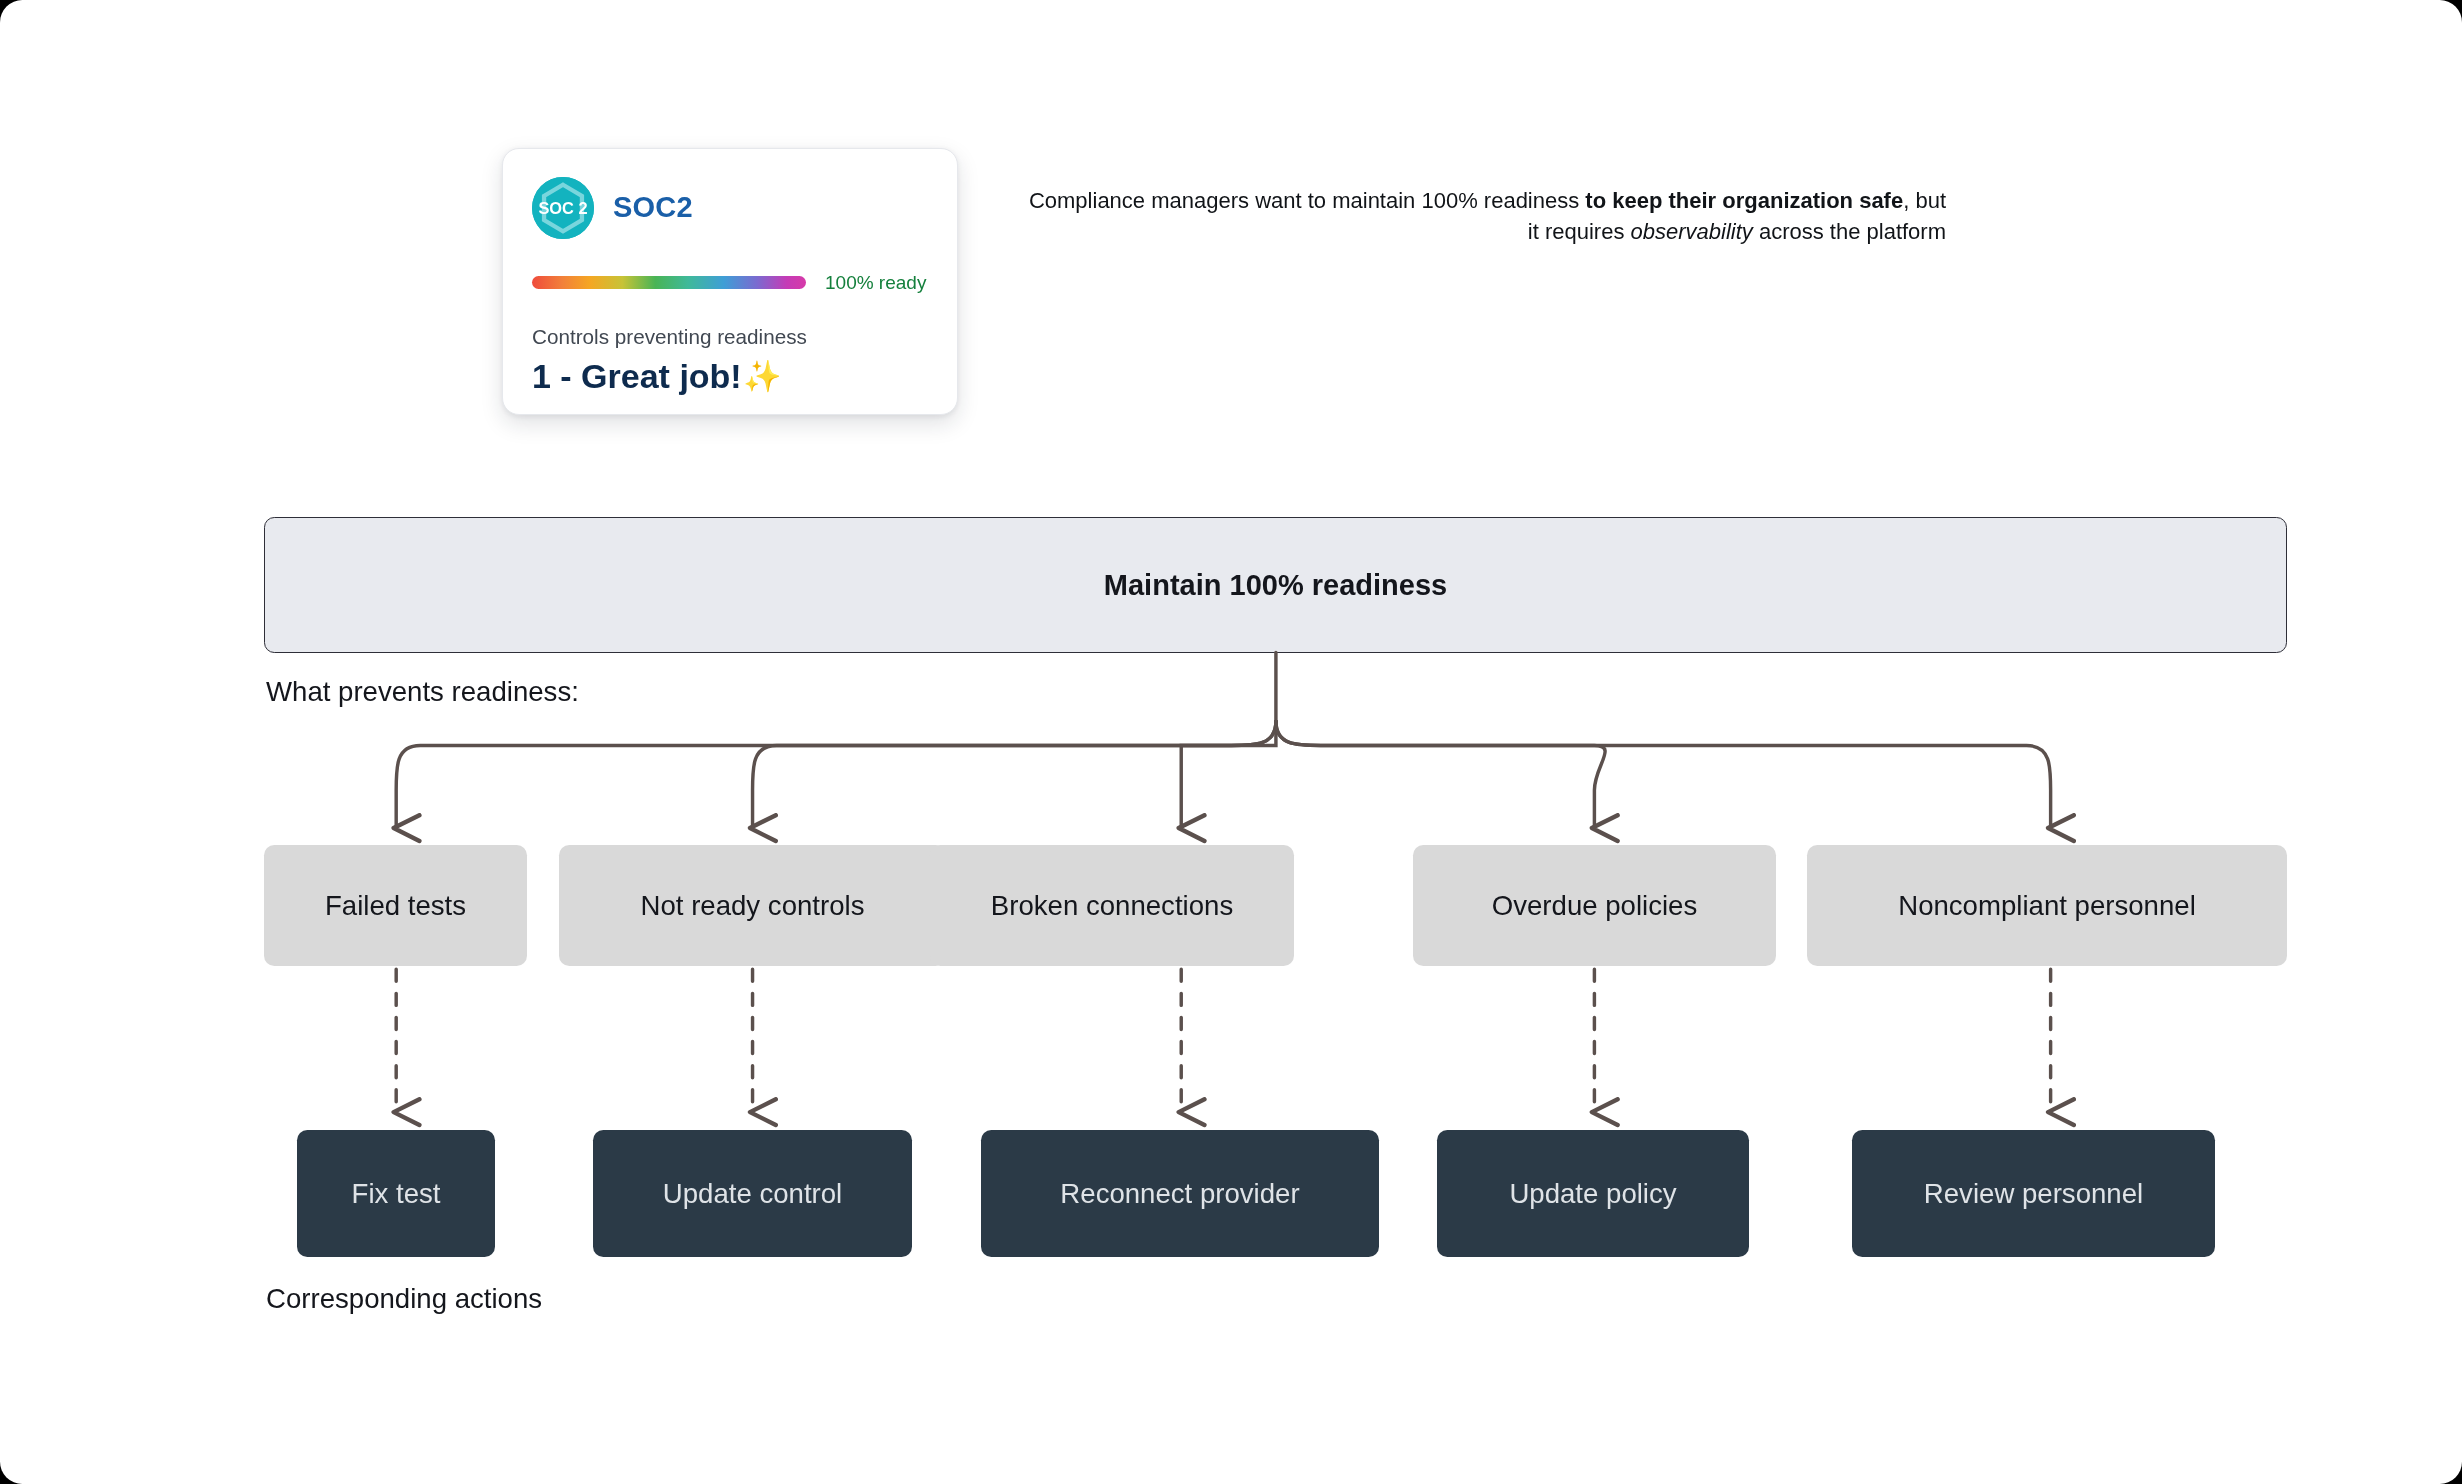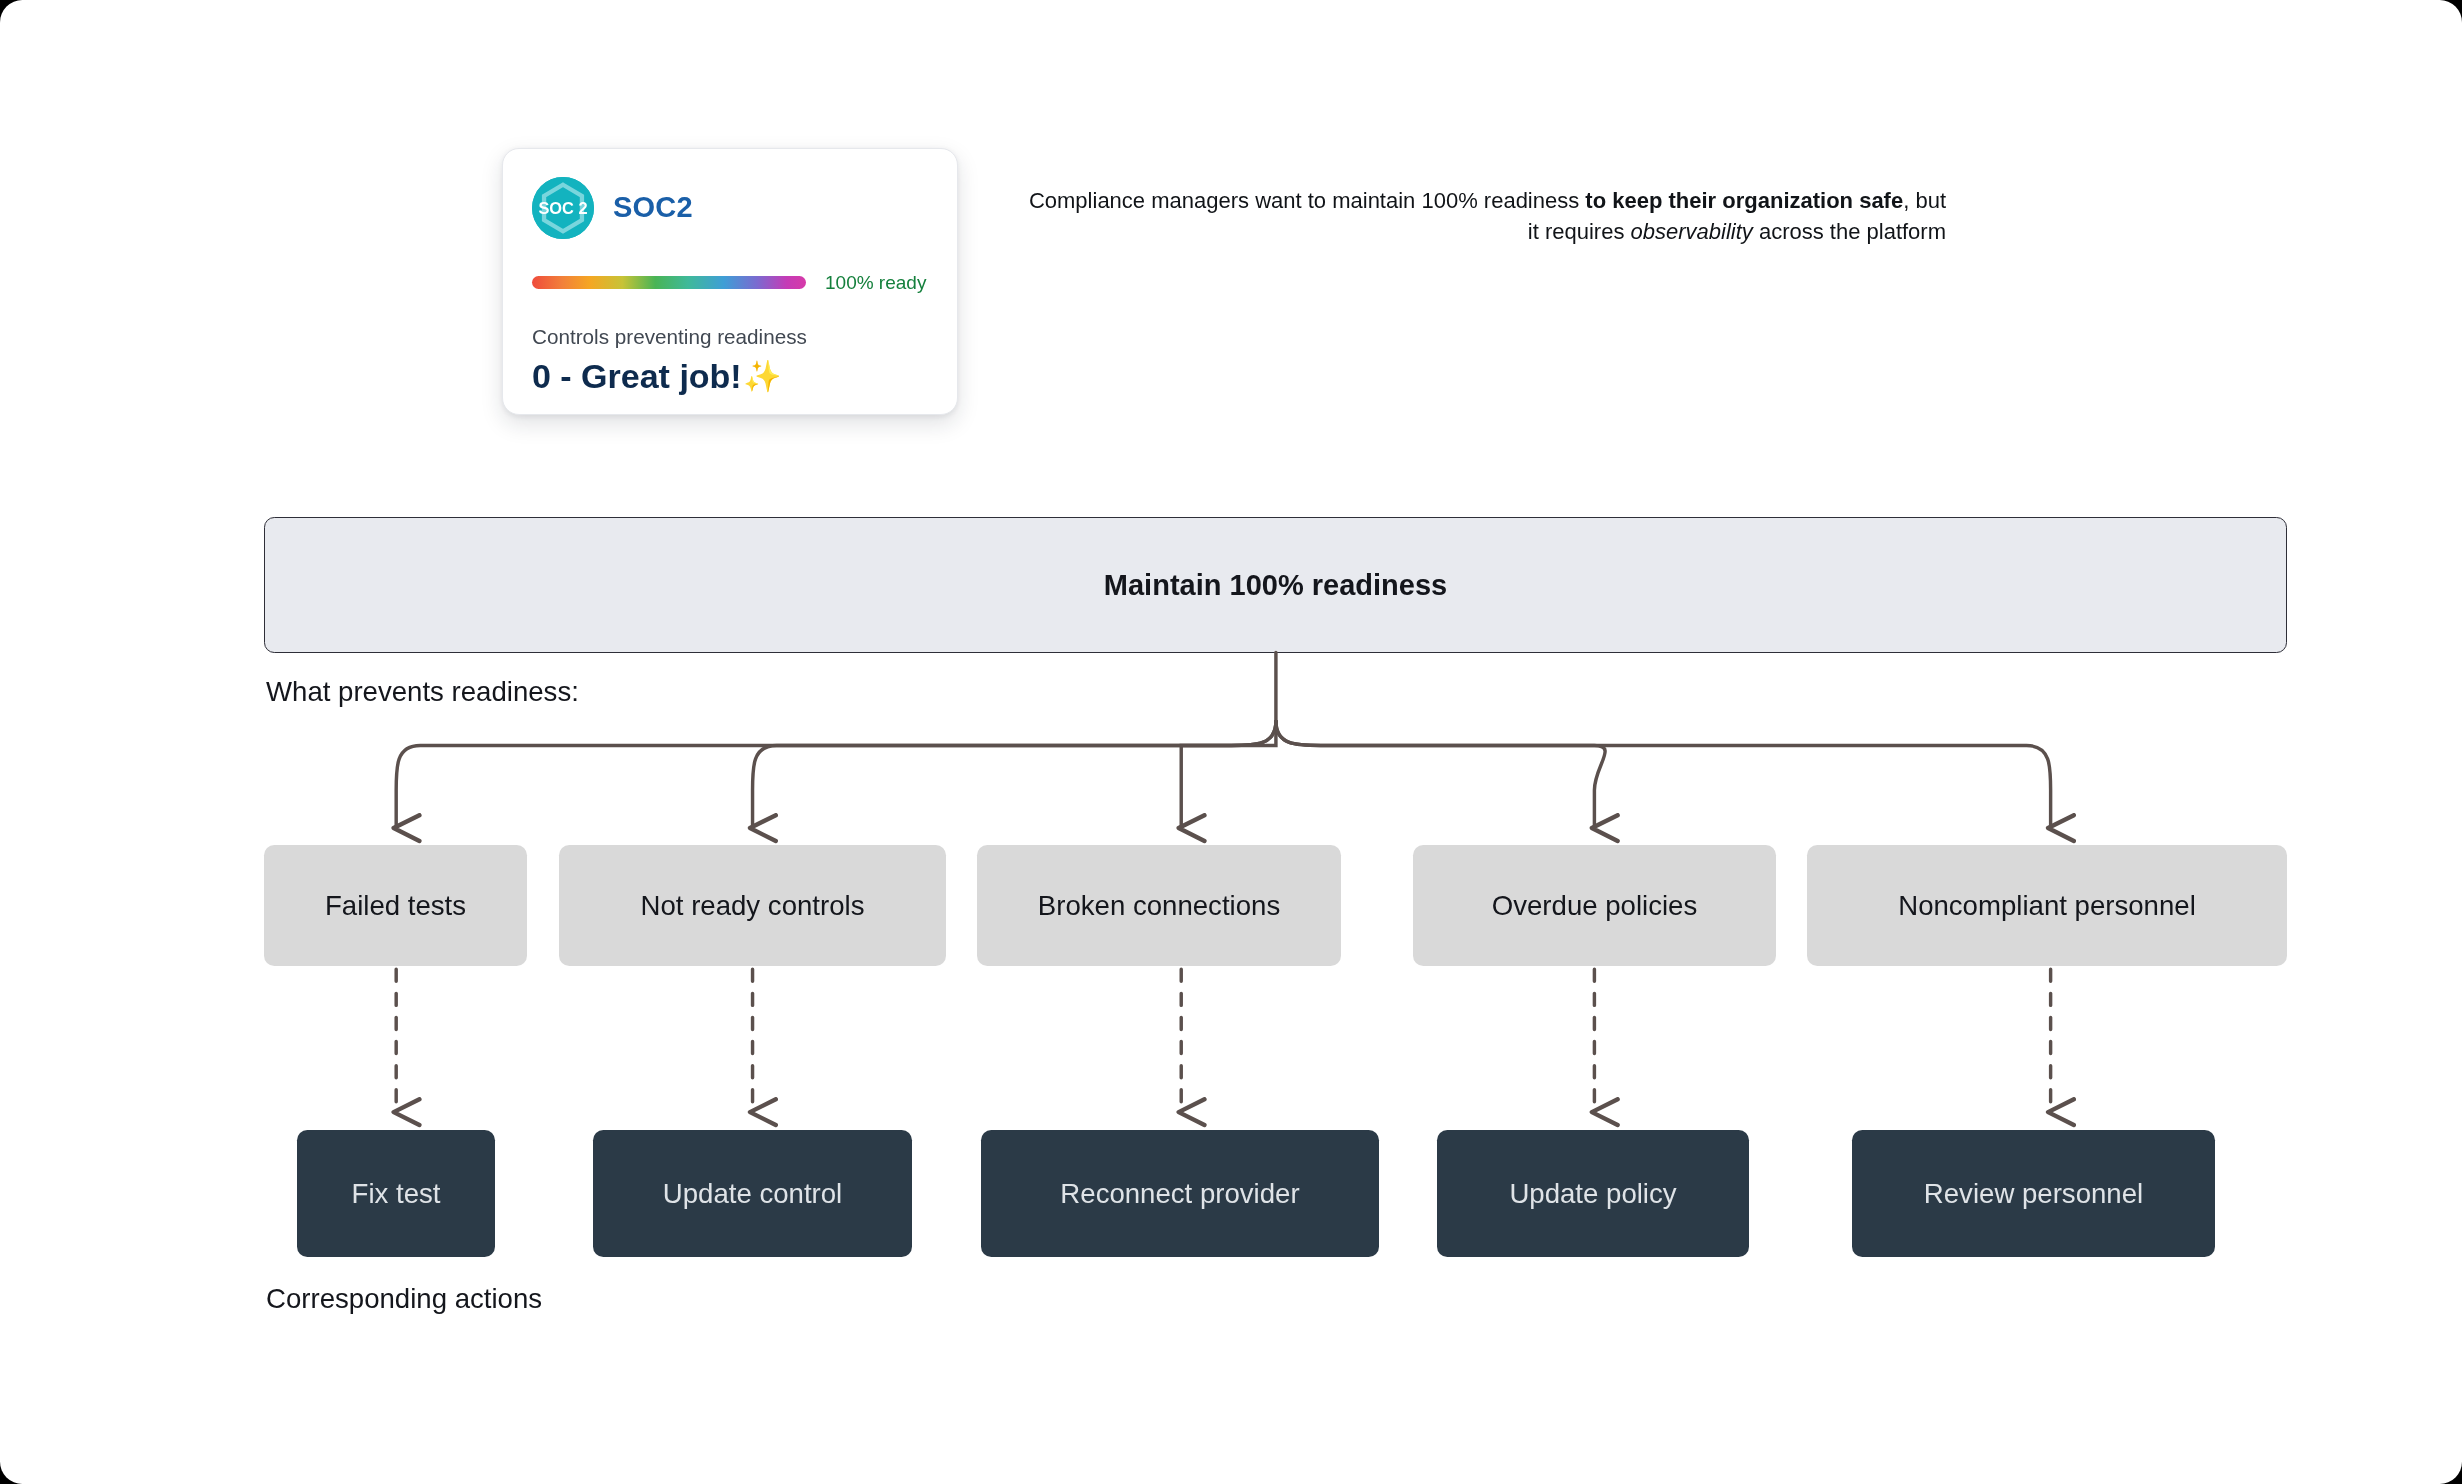--- a/index.html
+++ b/index.html
@@ -209,21 +209,21 @@
     </div>
 
     <div class="soc-bar-row">
       <div class="soc-bar"></div>
       <span class="soc-ready">100% ready</span>
     </div>
 
     <div class="soc-sub">Controls preventing readiness</div>
 
     <div class="soc-count">
-      <span>0 - Great job!</span>
+      <span>1 - Great job!</span>
         <span class="soc-spark">✨</span>
     </div>
   </div>
 
   <div id="headline">
     <span>Compliance managers want to maintain 100% readiness </span><b>to keep their organization safe</b><span>, but it requires </span><i>observability</i><span> across the platform</span>
   </div>
 
   <div id="flow">
 
@@ -252,21 +252,21 @@
         <path d="M423,1126 L423,1292" marker-end="url(#arrow)"></path>
         <path d="M837,1126 L837,1292" marker-end="url(#arrow)"></path>
         <path d="M1335,1126 L1335,1292" marker-end="url(#arrow)"></path>
         <path d="M1815,1126 L1815,1292" marker-end="url(#arrow)"></path>
         <path d="M2345,1126 L2345,1292" marker-end="url(#arrow)"></path>
       </g>
     </svg>
 
     <div class="cause-box" style="left:232px;  width:263px;">Failed tests</div>
     <div class="cause-box" style="left:527px;  width:387px;">Not ready controls</div>
-    <div class="cause-box" style="left:945px; width:364px;">Broken connections</div>
+    <div class="cause-box" style="left:898px; width:364px;">Broken connections</div>
     <div class="cause-box" style="left:1381px; width:363px;">Overdue policies</div>
     <div class="cause-box" style="left:1775px; width:480px;">Noncompliant personnel</div>
 
     <div class="action-box" style="left:561px;  width:319px;">Update control</div>
     <div class="action-box" style="left:265px;  width:198px;">Fix test</div>
     <div class="action-box" style="left:949px; width:398px;">Reconnect provider</div>
     <div class="action-box" style="left:1405px; width:312px;">Update policy</div>
     <div class="action-box" style="left:1820px; width:363px;">Review personnel</div>
 
     <div id="actions-label">Corresponding actions</div>

